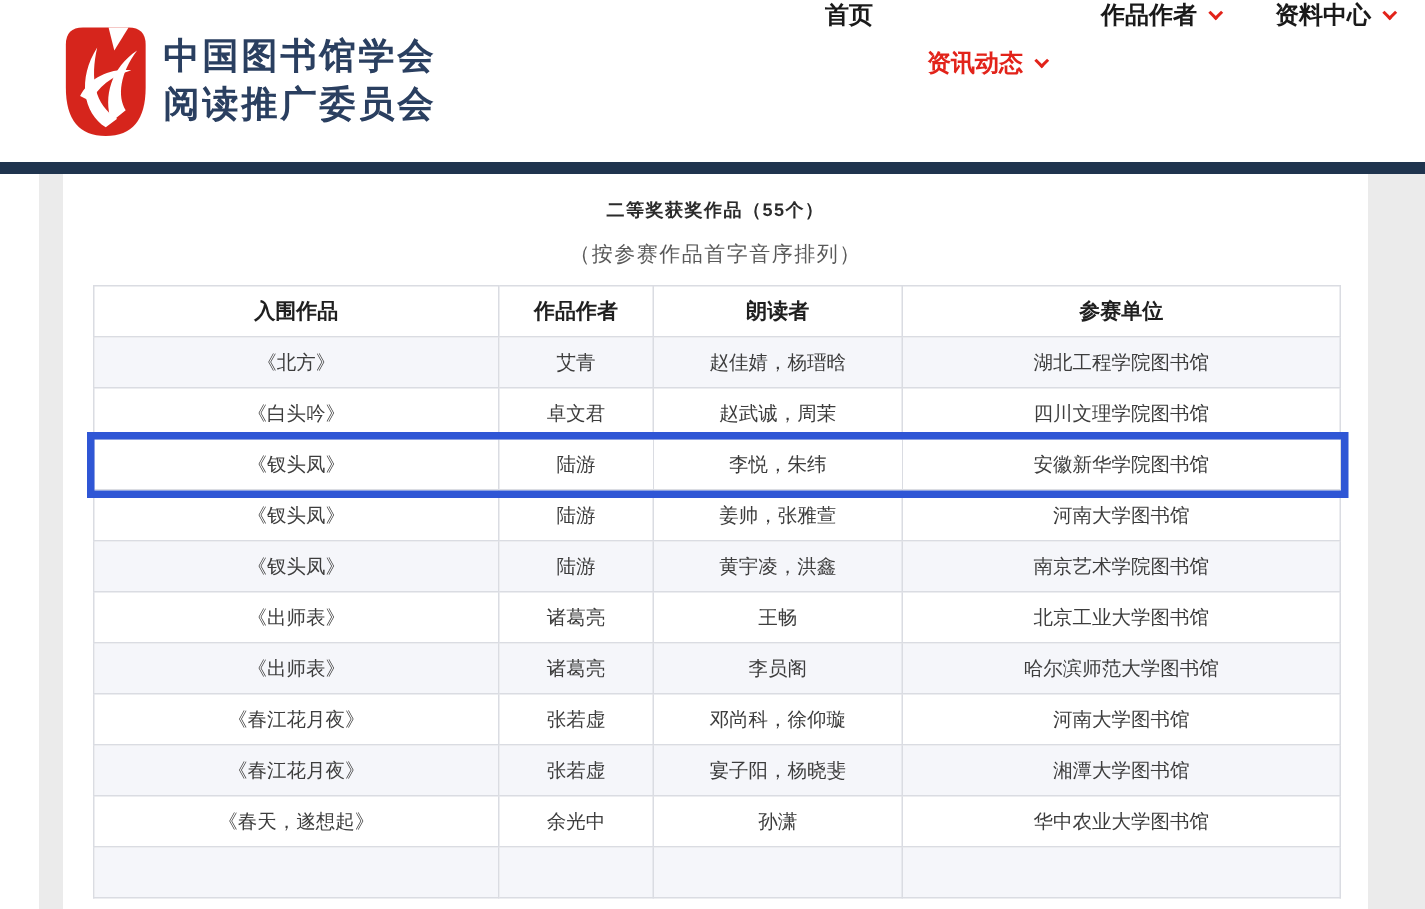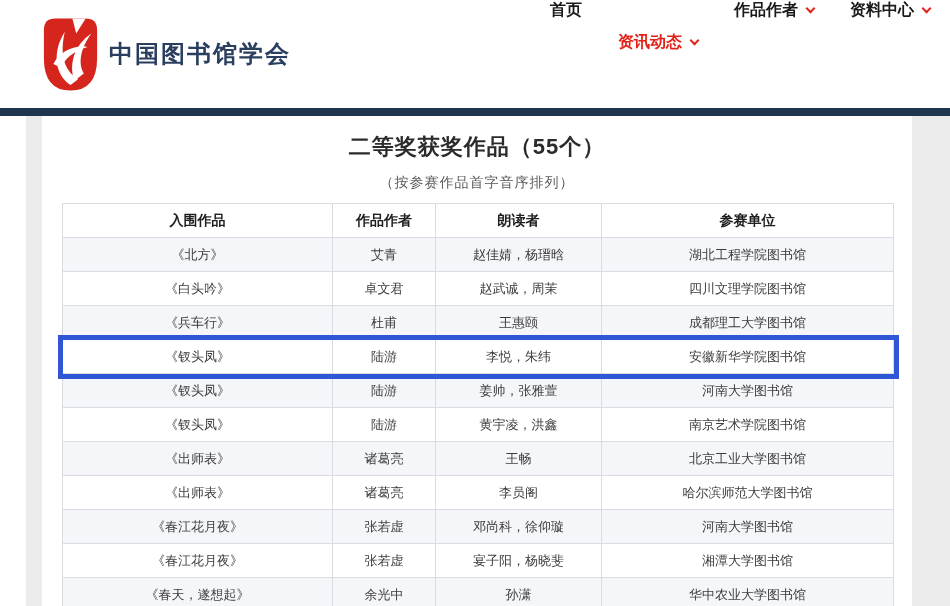--- a/index.html
+++ b/index.html
@@ -68,21 +68,21 @@
   .panel {
     position: absolute;
     left: 42px; top: 0;
     width: 870px; height: 490px;
     background: #ffffff;
     overflow: hidden;
   }
   .title {
     margin-top: 16px;
     text-align: center;
-    font-size: 22px;
+    font-size: 12px;
     font-weight: bold;
     color: #2b2b2b;
     letter-spacing: 1px;
   }
   .subtitle {
     margin-top: 12px;
     text-align: center;
     font-size: 14px;
     color: #5a5a5a;
     letter-spacing: 1px;
@@ -134,20 +134,21 @@
     <div class="logo">
       <svg class="logo-icon" viewBox="0 0 60 80" xmlns="http://www.w3.org/2000/svg">
         <path d="M14,2 H46 Q58,2 58,14 V44 Q58,78 30,78 Q2,78 2,44 V14 Q2,2 14,2 Z" fill="#d6251c"></path>
         <path d="M30,72 C14,62 10,38 24,16 C19,38 22,56 38,66 Z" fill="#ffffff"></path>
         <path d="M34,68 C28,50 34,30 52,18 C40,34 38,50 44,60 Z" fill="#ffffff"></path>
         <path d="M12,50 C18,38 32,30 48,32 C34,36 24,44 20,54 Z" fill="#ffffff"></path>
         <path d="M32,2 L46,2 L36,18 Z" fill="#ffffff"></path>
       </svg>
       <div class="logo-text">
         <div>中国图书馆学会</div>
+        <div>阅读推广委员会</div>
       </div>
     </div>
     <nav class="main-nav" id="main-nav">
         <a class="nav-item">
           <span>首页</span>
         </a>
         <a class="nav-item active">
           <span>资讯动态</span>
           <span class="chev"></span>
         </a>
@@ -190,26 +191,20 @@
               <td>艾青</td>
               <td>赵佳婧，杨瑨晗</td>
               <td>湖北工程学院图书馆</td>
             </tr>
             <tr>
               <td>《白头吟》</td>
               <td>卓文君</td>
               <td>赵武诚，周茉</td>
               <td>四川文理学院图书馆</td>
             </tr>
-            <tr>
-              <td>《兵车行》</td>
-              <td>杜甫</td>
-              <td>王惠颐</td>
-              <td>成都理工大学图书馆</td>
-            </tr>
             <tr class="highlighted">
               <td>《钗头凤》</td>
               <td>陆游</td>
               <td>李悦，朱纬</td>
               <td>安徽新华学院图书馆</td>
             </tr>
             <tr>
               <td>《钗头凤》</td>
               <td>陆游</td>
               <td>姜帅，张雅萱</td>

